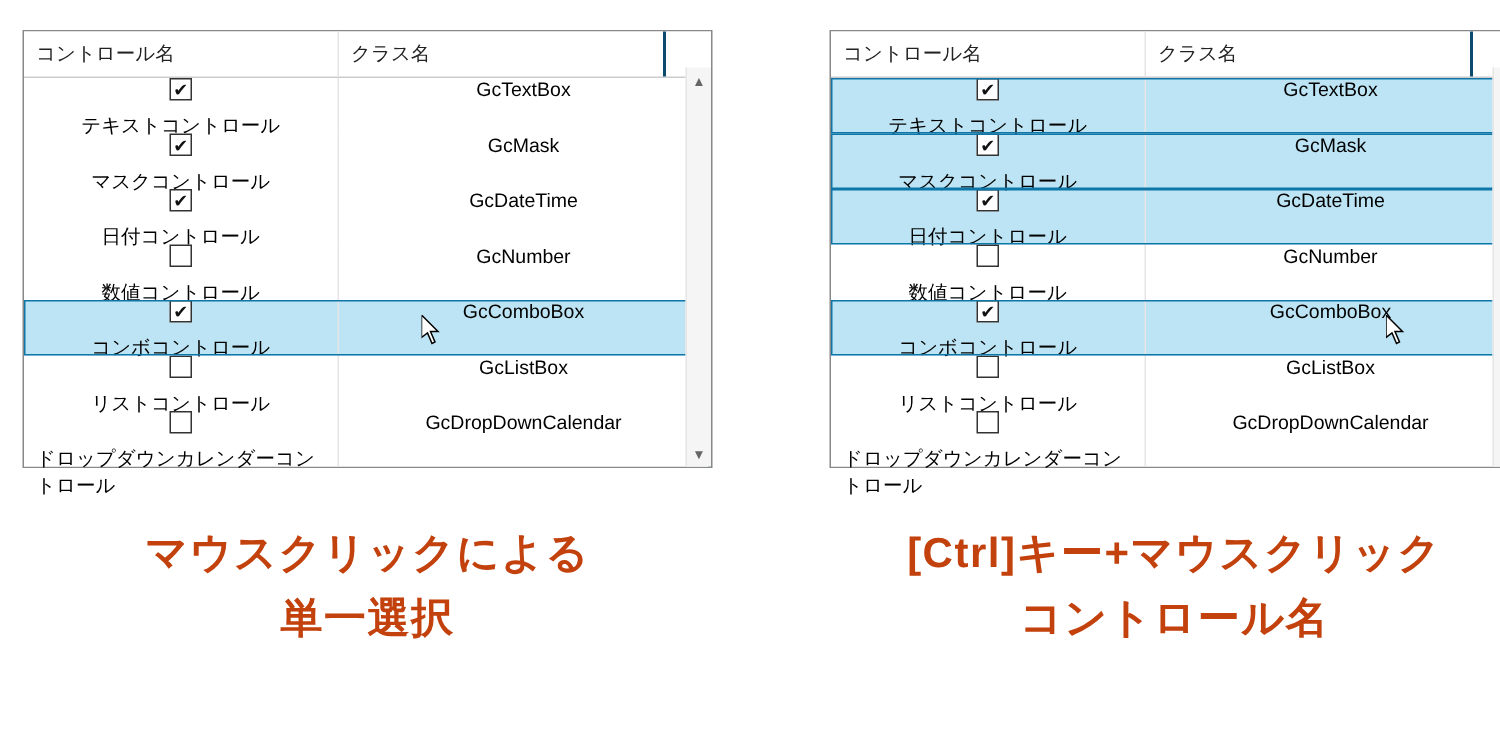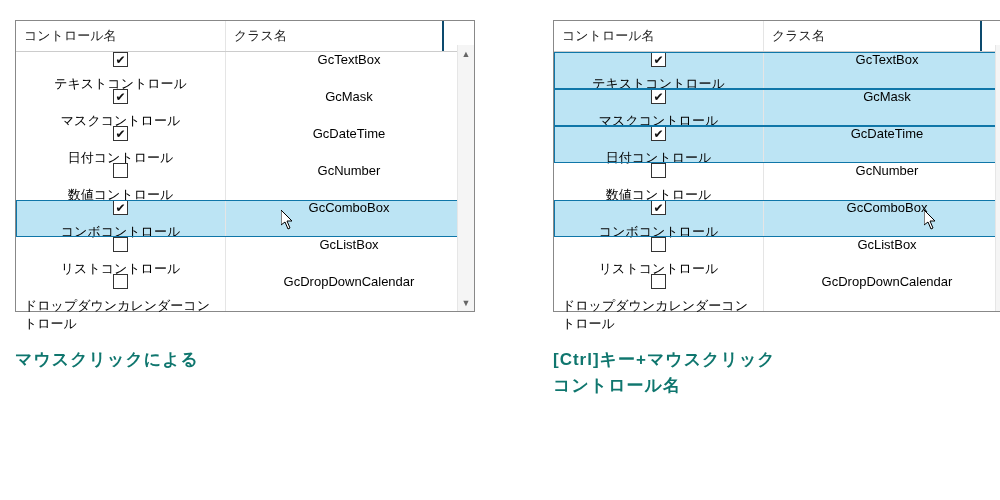--- a/index.html
+++ b/index.html
@@ -92,25 +92,25 @@
     display: flex;
     align-items: center;
     justify-content: center;
     color: #666;
     font-size: 9px;
   }
   .scroll-btn.up { position: absolute; top: 0; }
   .scroll-btn.down { position: absolute; bottom: 0; }
   .caption {
     margin-top: 35px;
-    text-align: left;
+    text-align: center;
     font-weight: 700;
-    font-size: 17px;
+    font-size: 28px;
     line-height: 1.55;
-    color: #0f766e;
+    color: #c2410c;
     letter-spacing: 1px;
   }
   .cursor-icon {
     position: absolute;
     width: 14px;
     height: 20px;
     pointer-events: none;
   }
 </style>
 </head>
@@ -178,20 +178,21 @@
             <div class="cell col-class">GcDropDownCalendar</div>
           </div>
         </div>
         <div class="scrollbar">
           <div class="scroll-btn up">▲</div>
           <div class="scroll-btn down">▼</div>
         </div>
       </div>
       <div class="caption">
         <div>マウスクリックによる</div>
+        <div>単一選択</div>
       </div>
     </div>
     <div class="panel-wrap">
       <div class="panel">
         <div class="header-row">
           <div class="header-cell col-name">コントロール名</div>
           <div class="header-cell col-class">クラス名</div>
           <div class="header-cell col-spacer"></div>
         </div>
         <div class="body">

